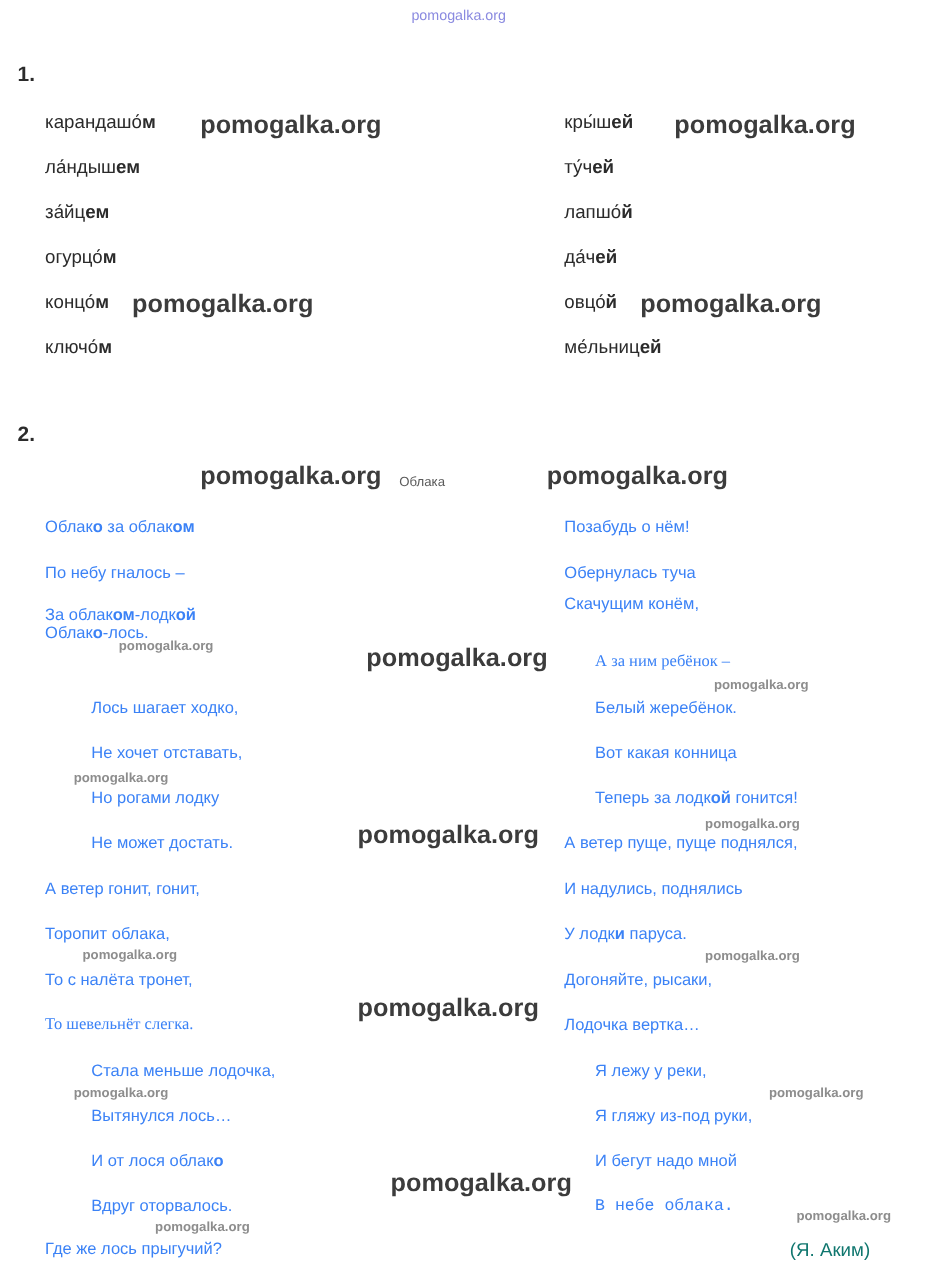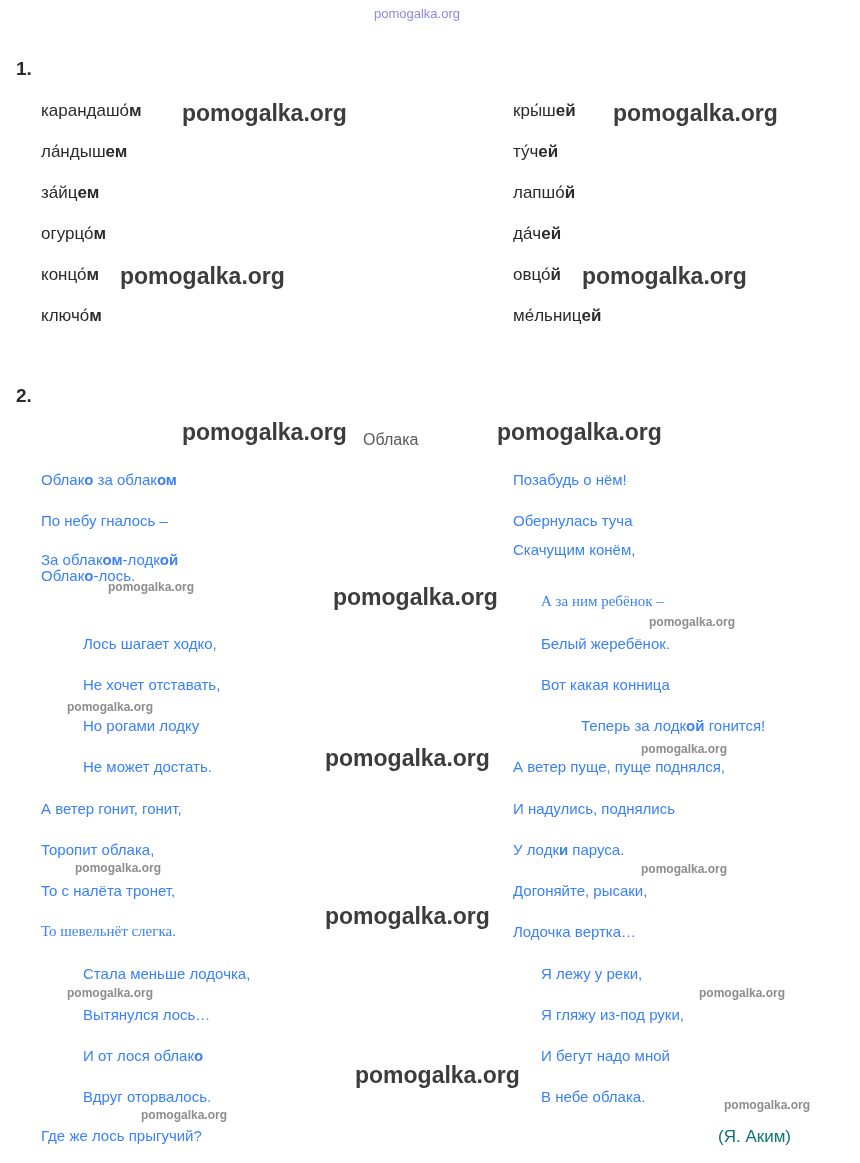--- a/index.html
+++ b/index.html
@@ -64,21 +64,21 @@
     color: #2b2b2b;
     white-space: nowrap;
   }
   .word b {
     font-weight: bold;
   }
 
   
   .poem-title {
     position: absolute;
-    font-size: 16px;
+    font-size: 12px;
     color: #5a5a5a;
     white-space: nowrap;
   }
   .line {
     position: absolute;
     font-size: 15px;
     color: #3b82f6;
     white-space: nowrap;
   }
   .line b { font-weight: bold; }
@@ -201,21 +201,21 @@
 </div>
 <div class="line" style="left:541px; top:593px;font-family:Liberation Serif, serif;">
   <span>А за ним ребёнок –</span>
 </div>
 <div class="line" style="left:541px; top:635px;">
   <span>Белый жеребёнок.</span>
 </div>
 <div class="line" style="left:541px; top:676px;">
   <span>Вот какая конница</span>
 </div>
-<div class="line" style="left:541px; top:717px;margin-left:40px;">
+<div class="line" style="left:541px; top:717px;">
   <span>Теперь за лодк</span><b>ой</b><span> гонится!</span>
 </div>
 <div class="line" style="left:513px; top:758px;">
   <span>А ветер пуще, пуще поднялся,</span>
 </div>
 <div class="line" style="left:513px; top:800px;">
   <span>И надулись, поднялись</span>
 </div>
 <div class="line" style="left:513px; top:841px;">
   <span>У лодк</span><b>и</b><span> паруса.</span>
@@ -228,21 +228,21 @@
 </div>
 <div class="line" style="left:541px; top:965px;">
   <span>Я лежу у реки,</span>
 </div>
 <div class="line" style="left:541px; top:1006px;">
   <span>Я гляжу из-под руки,</span>
 </div>
 <div class="line" style="left:541px; top:1047px;">
   <span>И бегут надо мной</span>
 </div>
-<div class="line" style="left:541px; top:1088px;">
+<div class="line" style="left:541px; top:1088px;font-family:Liberation Mono, monospace;">
   <span>В небе облака.</span>
 </div>
 <div class="author" style="left:718px; top:1127px;">(Я. Аким)</div>
 
 <div class="wm-gray wm-big" style="left:182px; top:100px;">pomogalka.org</div>
 <div class="wm-gray wm-big" style="left:613px; top:100px;">pomogalka.org</div>
 <div class="wm-gray wm-big" style="left:120px; top:263px;">pomogalka.org</div>
 <div class="wm-gray wm-big" style="left:582px; top:263px;">pomogalka.org</div>
 
 <div class="wm-gray wm-big" style="left:182px; top:419px;">pomogalka.org</div>

